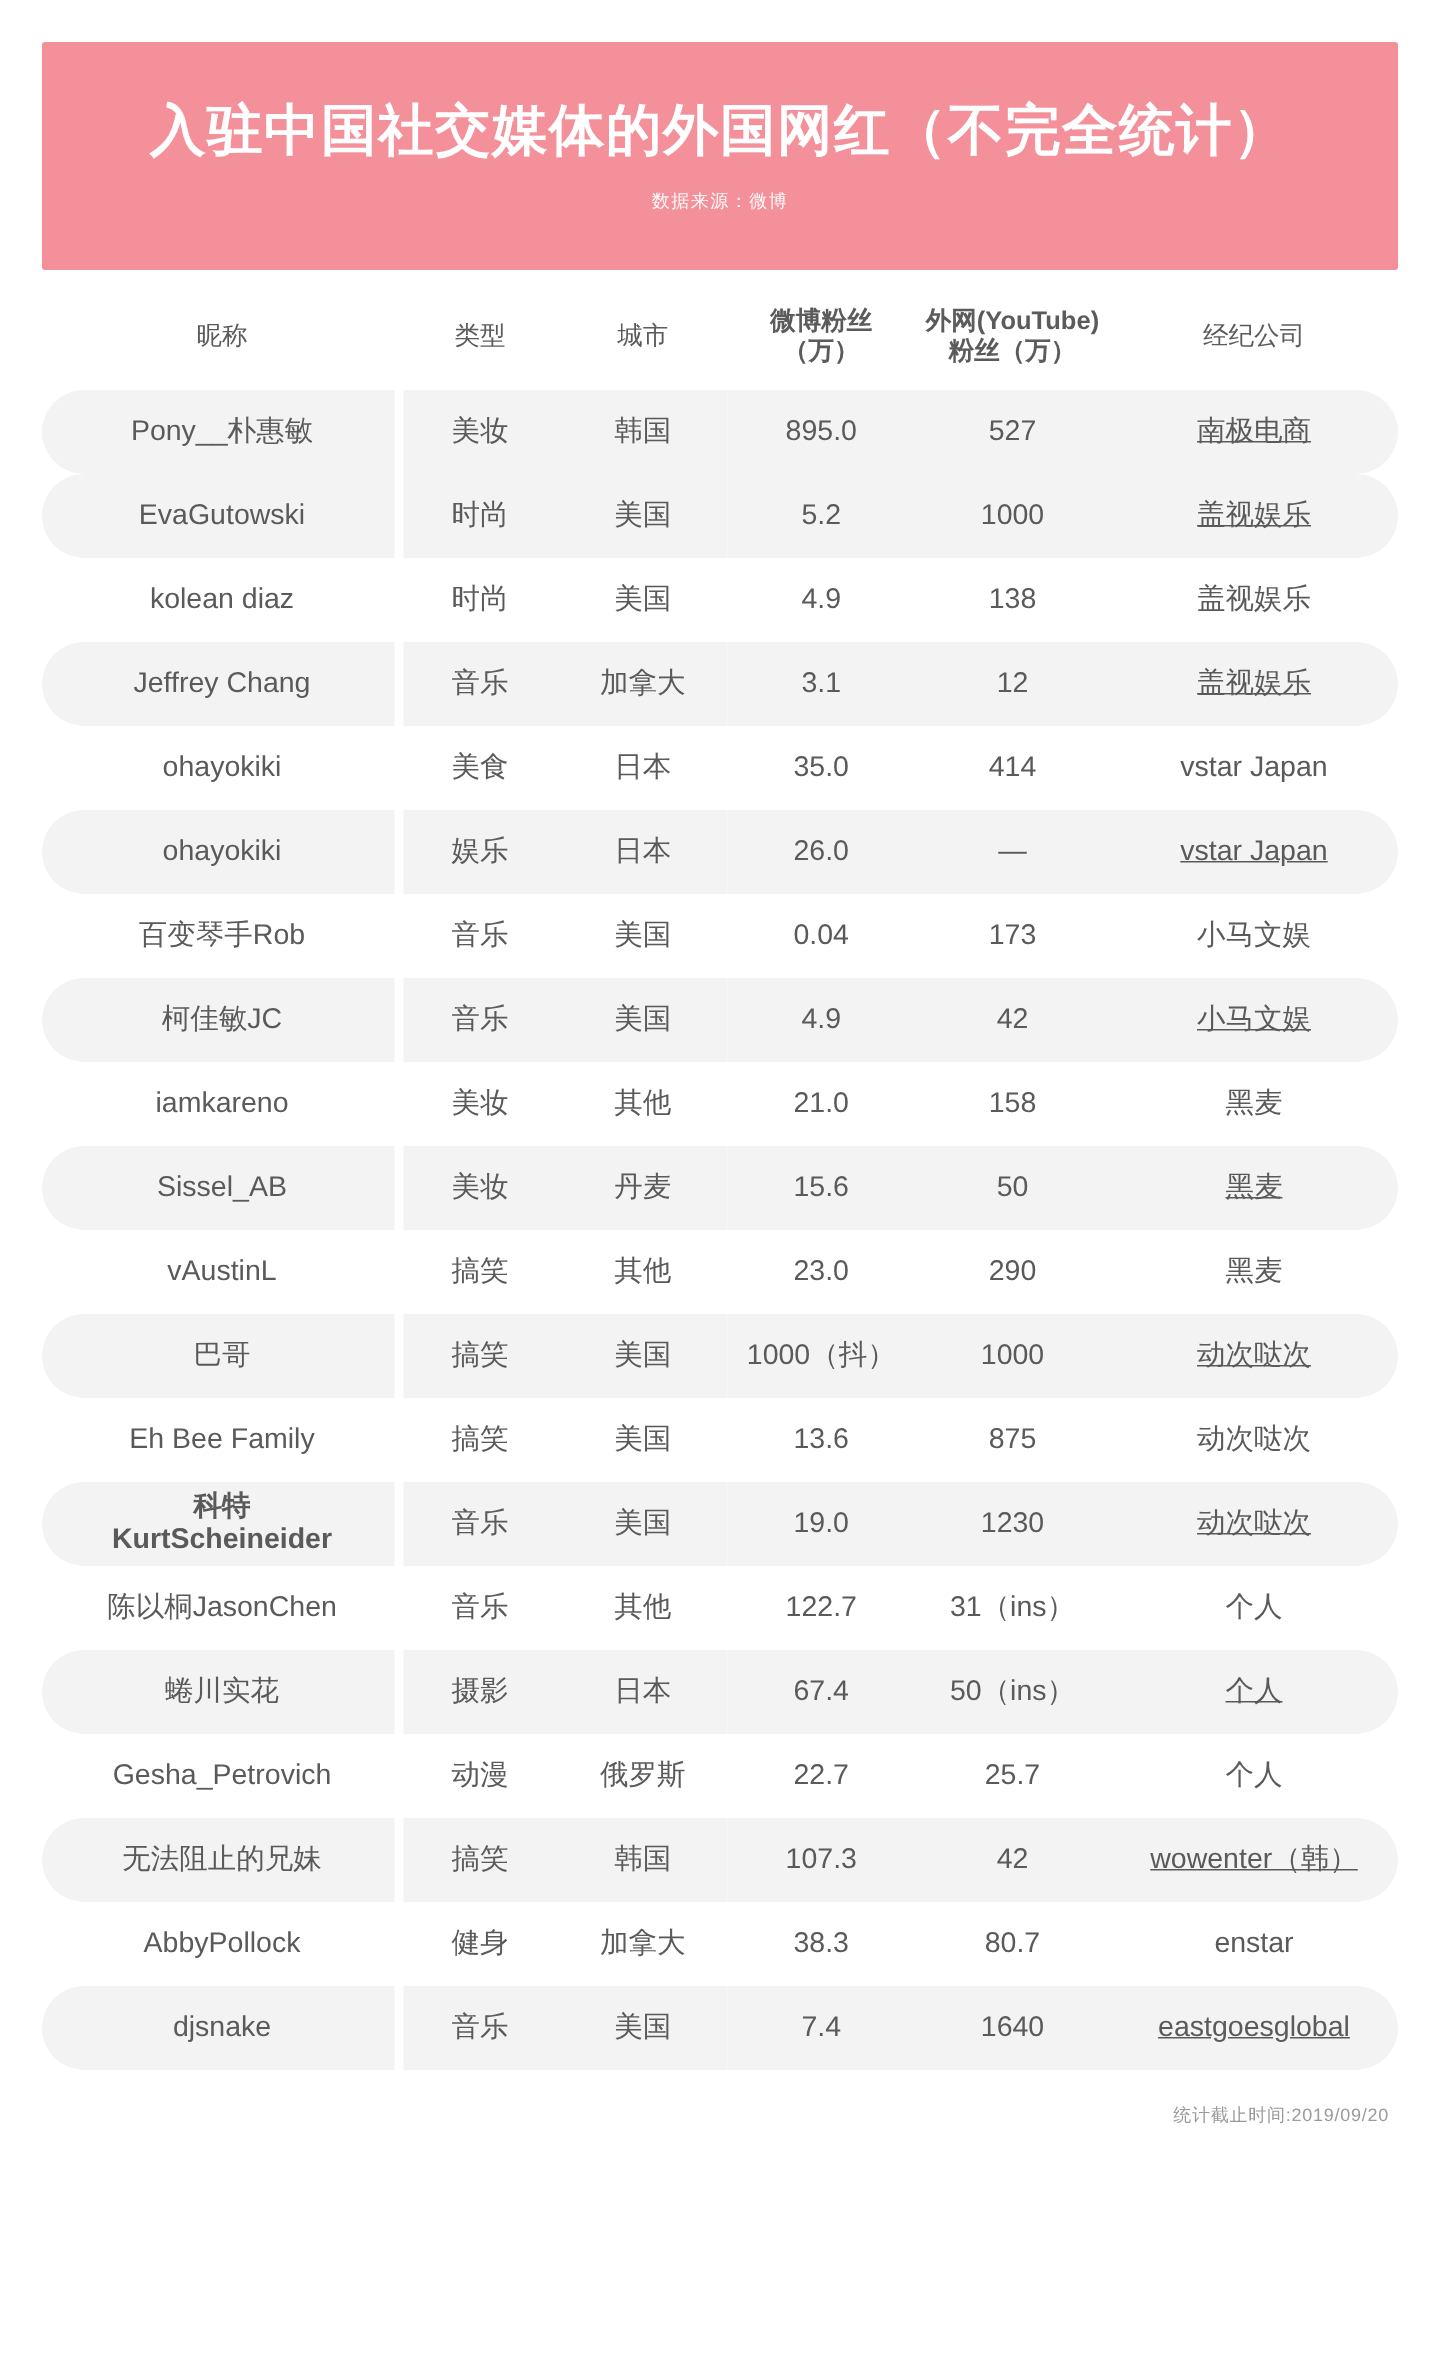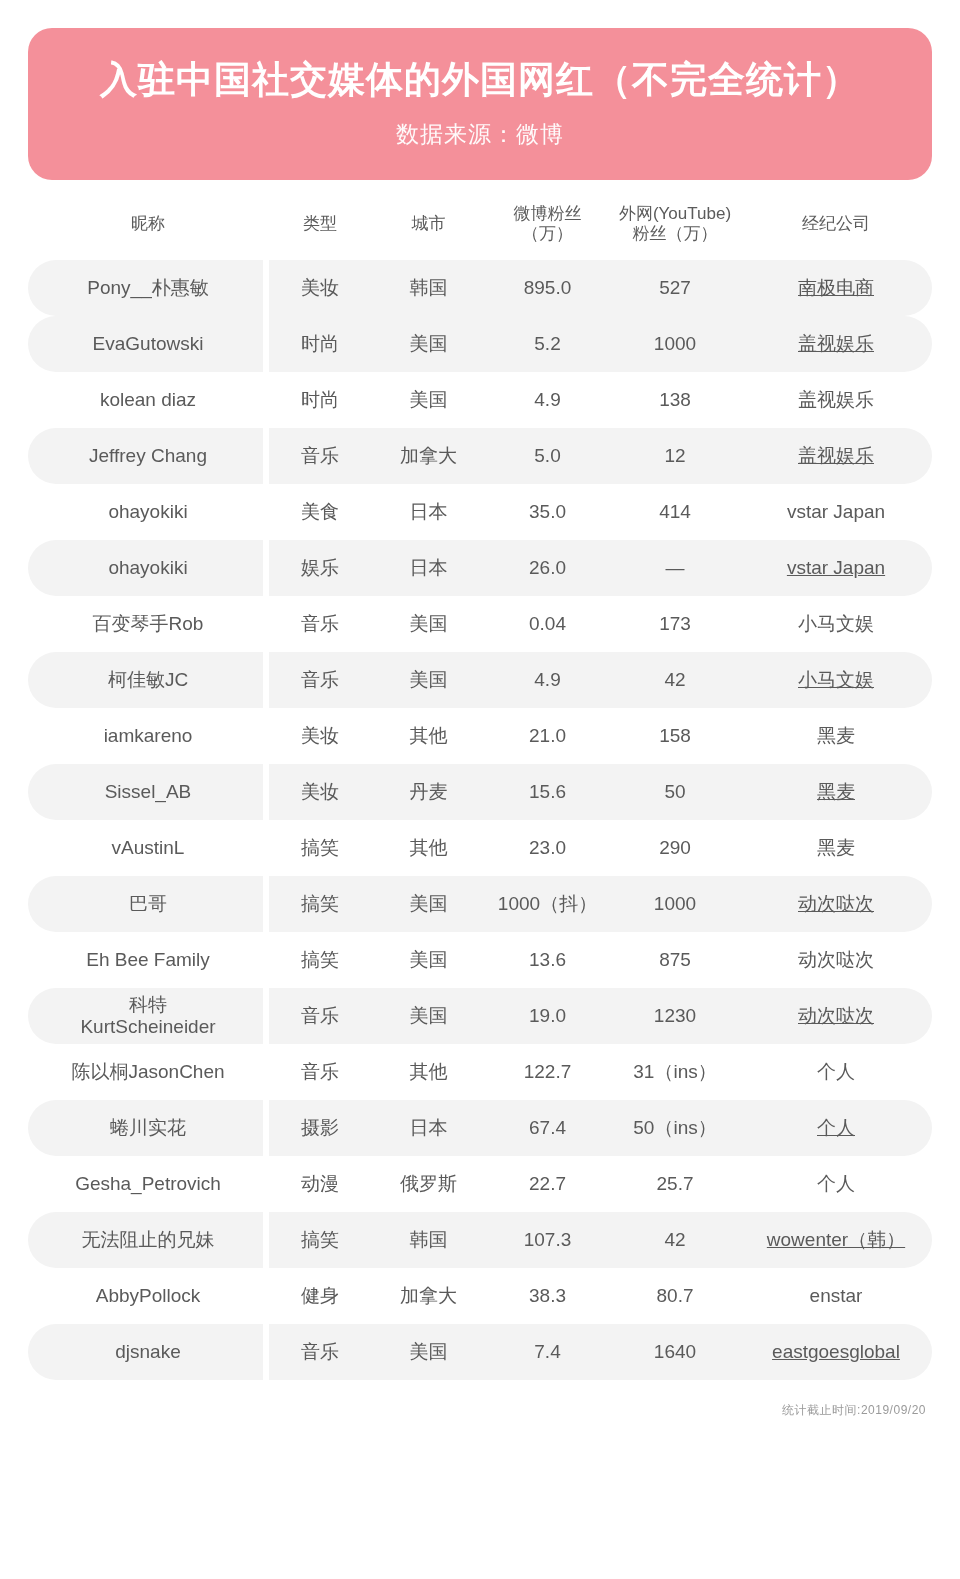--- a/index.html
+++ b/index.html
@@ -19,37 +19,37 @@
     height: 1579px;
     position: relative;
     background: #ffffff;
     box-sizing: border-box;
   }
   
   .banner {
     margin: 28px 28px 0 28px;
     height: 152px;
     background: #f4909a;
-    border-radius: 24px;
+    border-radius: 2px;
     display: flex;
     flex-direction: column;
     align-items: center;
     justify-content: center;
     color: #ffffff;
   }
   .banner-title {
     font-size: 37px;
     font-weight: bold;
     letter-spacing: 1px;
     line-height: 1.2;
     text-align: center;
   }
   .banner-sub {
     margin-top: 16px;
-    font-size: 23px;
+    font-size: 12px;
     font-weight: normal;
     letter-spacing: 1px;
     color: #ffffff;
     opacity: 0.96;
   }
   
   .table-wrap {
     margin: 6px 28px 0 28px;
   }
   table.data {
@@ -101,21 +101,21 @@
   tbody tr.odd td.cell-name::after {
     content: "";
     position: absolute;
     right: -1px;
     top: 0;
     bottom: 0;
     width: 6px;
     background: #ffffff;
   }
   tbody td.cell-two-line { font-size: 18px; }
-  .two-line span { display: block; line-height: 1.18; }
+  .two-line span { display: block; line-height: 1.18; font-weight: bold; }
 
   
   .footer {
     margin: 22px 34px 0 28px;
     text-align: right;
     font-size: 12px;
     color: #9a9a9a;
     letter-spacing: 0.5px;
   }
 </style>
@@ -181,21 +181,21 @@
             <td class="cell-type">时尚</td>
             <td class="cell-city">美国</td>
             <td class="cell-weibo">4.9</td>
             <td class="cell-overseas">138</td>
             <td class="cell-agency">盖视娱乐</td>
           </tr>
           <tr class="odd">
             <td class="cell-name">Jeffrey Chang</td>
             <td class="cell-type">音乐</td>
             <td class="cell-city">加拿大</td>
-            <td class="cell-weibo">5.0</td>
+            <td class="cell-weibo">3.1</td>
             <td class="cell-overseas">12</td>
             <td class="cell-agency">盖视娱乐</td>
           </tr>
           <tr class="even">
             <td class="cell-name">ohayokiki</td>
             <td class="cell-type">美食</td>
             <td class="cell-city">日本</td>
             <td class="cell-weibo">35.0</td>
             <td class="cell-overseas">414</td>
             <td class="cell-agency">vstar Japan</td>

